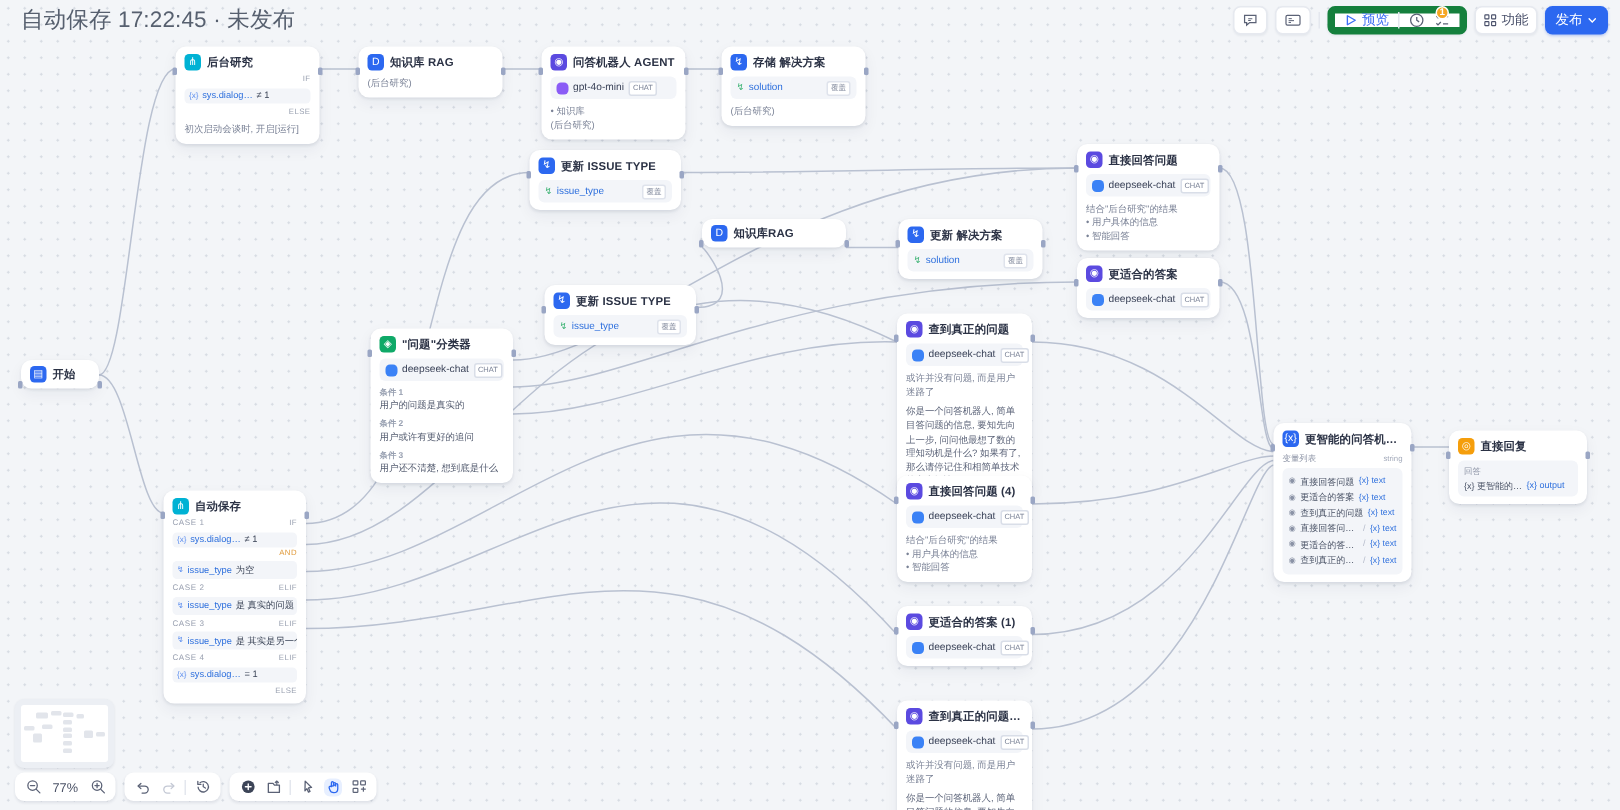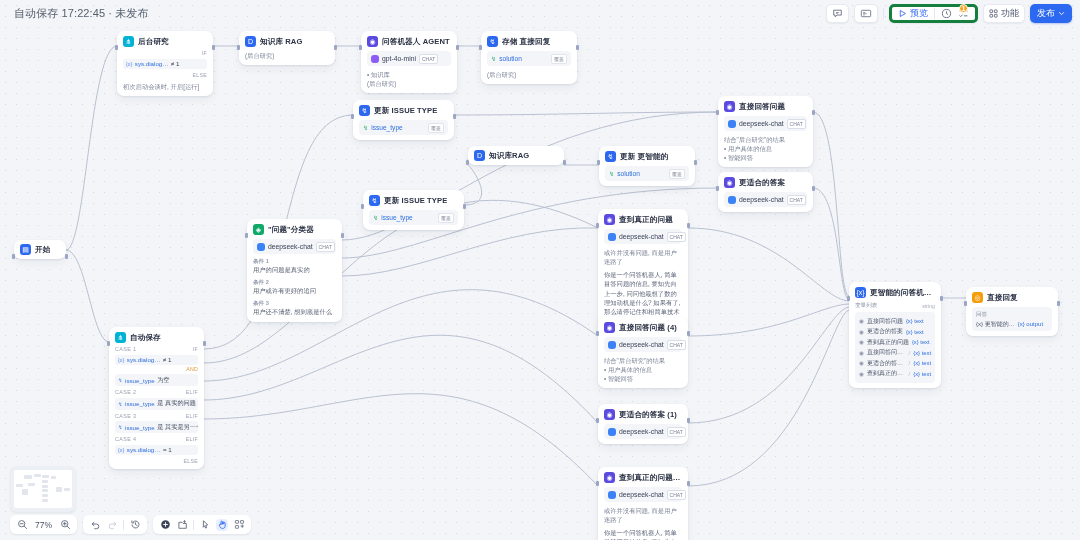--- a/index.html
+++ b/index.html
@@ -20,31 +20,31 @@
   }
   #edges { position: absolute; inset: 0; width: 1080px; height: 540px; pointer-events: none; }
 
   
   #topbar {
     position: absolute; top: 0; left: 0; right: 0; height: 27px;
     display: flex; align-items: center;
     padding: 0 8px 0 14px;
     z-index: 40;
   }
-  #autosave { font-size: 11px; color: #57606f; letter-spacing: .1px; white-space: nowrap; }
+  #autosave { font-size: 15px; color: #57606f; letter-spacing: .1px; white-space: nowrap; }
   #topright { margin-left: auto; display: flex; align-items: center; gap: 5px; }
   .tb-btn {
     height: 19px; min-width: 23px;
     background: #ffffff; border: 1px solid #e6e9ef; border-radius: 5px;
     display: flex; align-items: center; justify-content: center; gap: 3px;
     padding: 0 5px; box-shadow: 0 1px 1.5px rgba(20,30,60,.06);
     color: #49506a; font-size: 9px;
   }
   .tb-group {
-    height: 19px; background: #fff; border: 3px solid #15803d; border-radius: 5px;
+    height: 19px; background: #fff; border: 5px solid #15803d; border-radius: 5px;
     display: flex; align-items: center; padding: 0 6px; gap: 6px;
     box-shadow: 0 1px 1.5px rgba(20,30,60,.06); position: relative;
   }
   .tb-preview { color: #3b6df5; font-size: 9px; display: flex; align-items: center; gap: 3px; }
   .tb-divider { width: 1px; height: 11px; background: #e4e7ee; }
   .badge {
     position: absolute; top: -4px; right: 1px;
     width: 9px; height: 9px; border-radius: 50%;
     background: #f5a623; color: #fff; font-size: 6.5px;
     display: flex; align-items: center; justify-content: center;
@@ -250,21 +250,21 @@
             <span class="chip">CHAT</span>
           </div>
           <div class="ndesc" style="white-space:pre-line">• 知识库
 (后台研究)</div>
         </div>
         <div class="node" style="left: 481px; top: 31px; width: 96px;">
           <span class="handle l"></span>
           <span class="handle r"></span>
           <div class="nhead">
             <span class="nicon" style="background:#2c68f0">↯</span>
-            <span class="ntitle">存储 直接回复</span>
+            <span class="ntitle">存储 解决方案</span>
           </div>
           <div class="varrow">
             <span class="cond iconv" style="background:none;padding:0;margin:0;color:#3bb273">↯</span>
             <span class="varname">solution</span>
             <span class="tag-right">覆盖</span>
           </div>
           <div class="ndesc" style="white-space:pre-line">(后台研究)</div>
         </div>
         <div class="node" style="left: 353px; top: 100px; width: 101px;">
           <span class="handle l"></span>
@@ -285,21 +285,21 @@
           <div class="nhead">
             <span class="nicon" style="background:#2c68f0">D</span>
             <span class="ntitle">知识库RAG</span>
           </div>
         </div>
         <div class="node" style="left: 599px; top: 146px; width: 96px;">
           <span class="handle l"></span>
           <span class="handle r"></span>
           <div class="nhead">
             <span class="nicon" style="background:#2c68f0">↯</span>
-            <span class="ntitle">更新 更智能的</span>
+            <span class="ntitle">更新 解决方案</span>
           </div>
           <div class="varrow">
             <span class="cond iconv" style="background:none;padding:0;margin:0;color:#3bb273">↯</span>
             <span class="varname">solution</span>
             <span class="tag-right">覆盖</span>
           </div>
         </div>
         <div class="node" style="left: 363px; top: 190px; width: 101px;">
           <span class="handle l"></span>
           <span class="handle r"></span>

